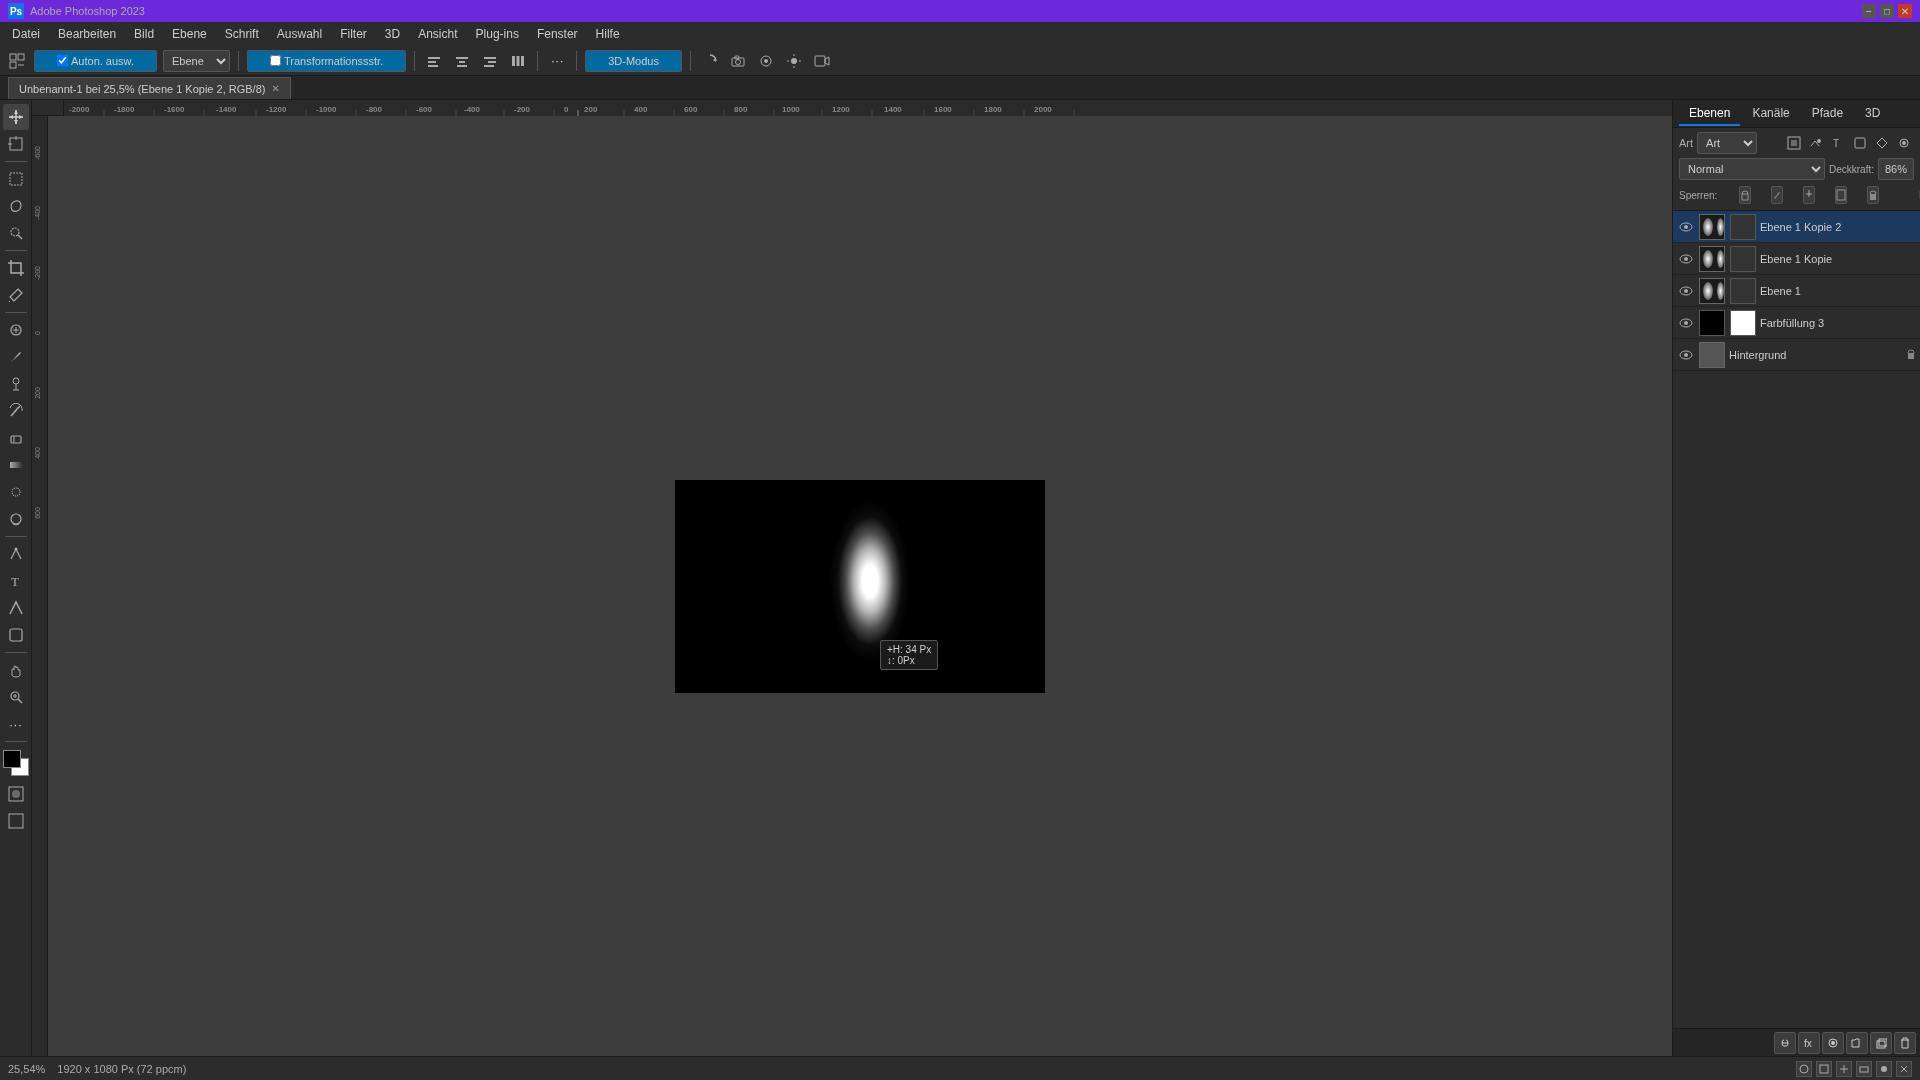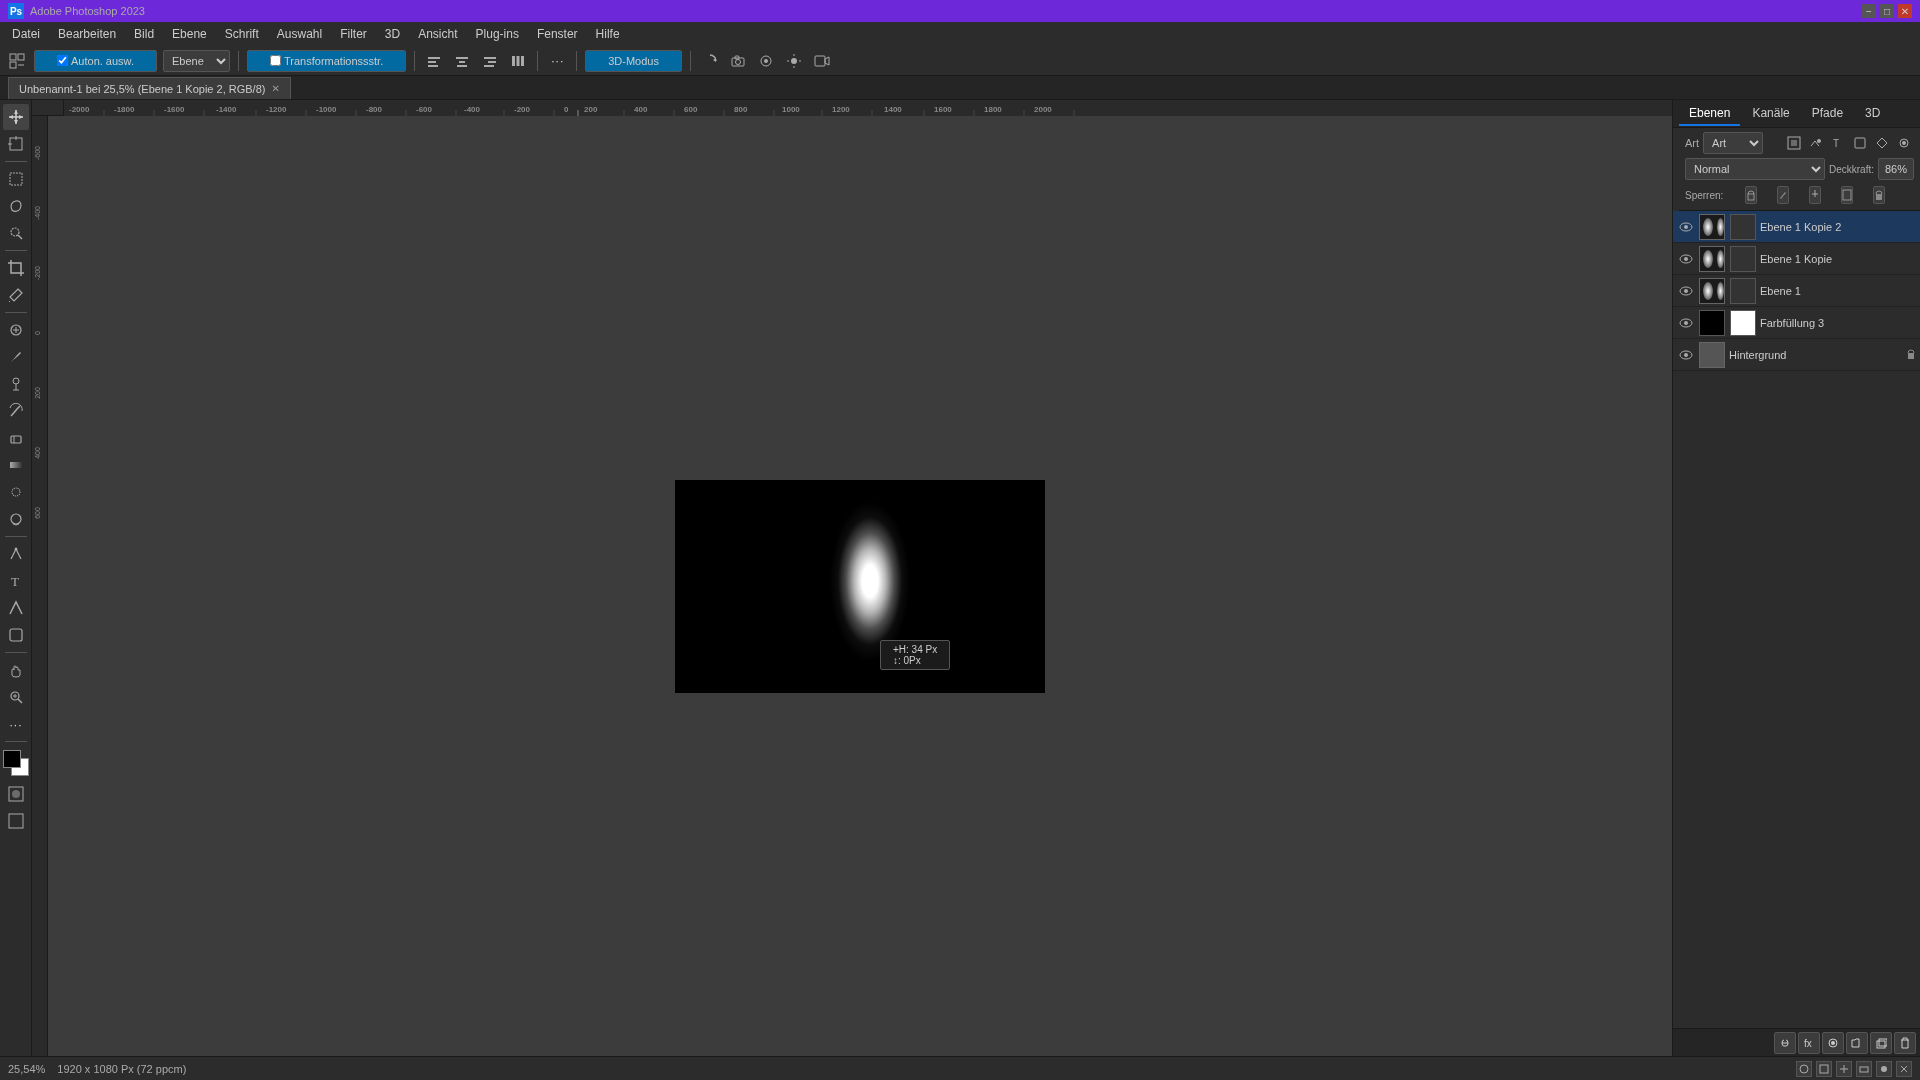--- a/index.html
+++ b/index.html
@@ -271,21 +271,21 @@
       border-radius: 40% 40% 50% 50%;
     }
 
     
     #canvas-tooltip {
       position: absolute;
       top: 160px;
       left: 205px;
       background: rgba(30,30,30,0.9);
       border: 1px solid #555;
-      padding: 3px 12px;
+      padding: 3px 6px;
       font-size: 10px;
       color: #ccc;
       border-radius: 2px;
       pointer-events: none;
     }
 
     
     #right-panel {
       width: 248px;
       background: #2c2c2c;
@@ -319,21 +319,20 @@
       border-bottom: 2px solid #1473e6;
     }
 
     
     #layer-controls {
       padding: 4px 6px;
       display: flex;
       flex-direction: column;
       gap: 4px;
       border-bottom: 1px solid #1a1a1a;
-      margin-left: 6px;
     }
     #layer-top-row {
       display: flex;
       align-items: center;
       gap: 4px;
     }
     .layer-select {
       flex: 1;
       height: 22px;
       background: #3c3c3c;

